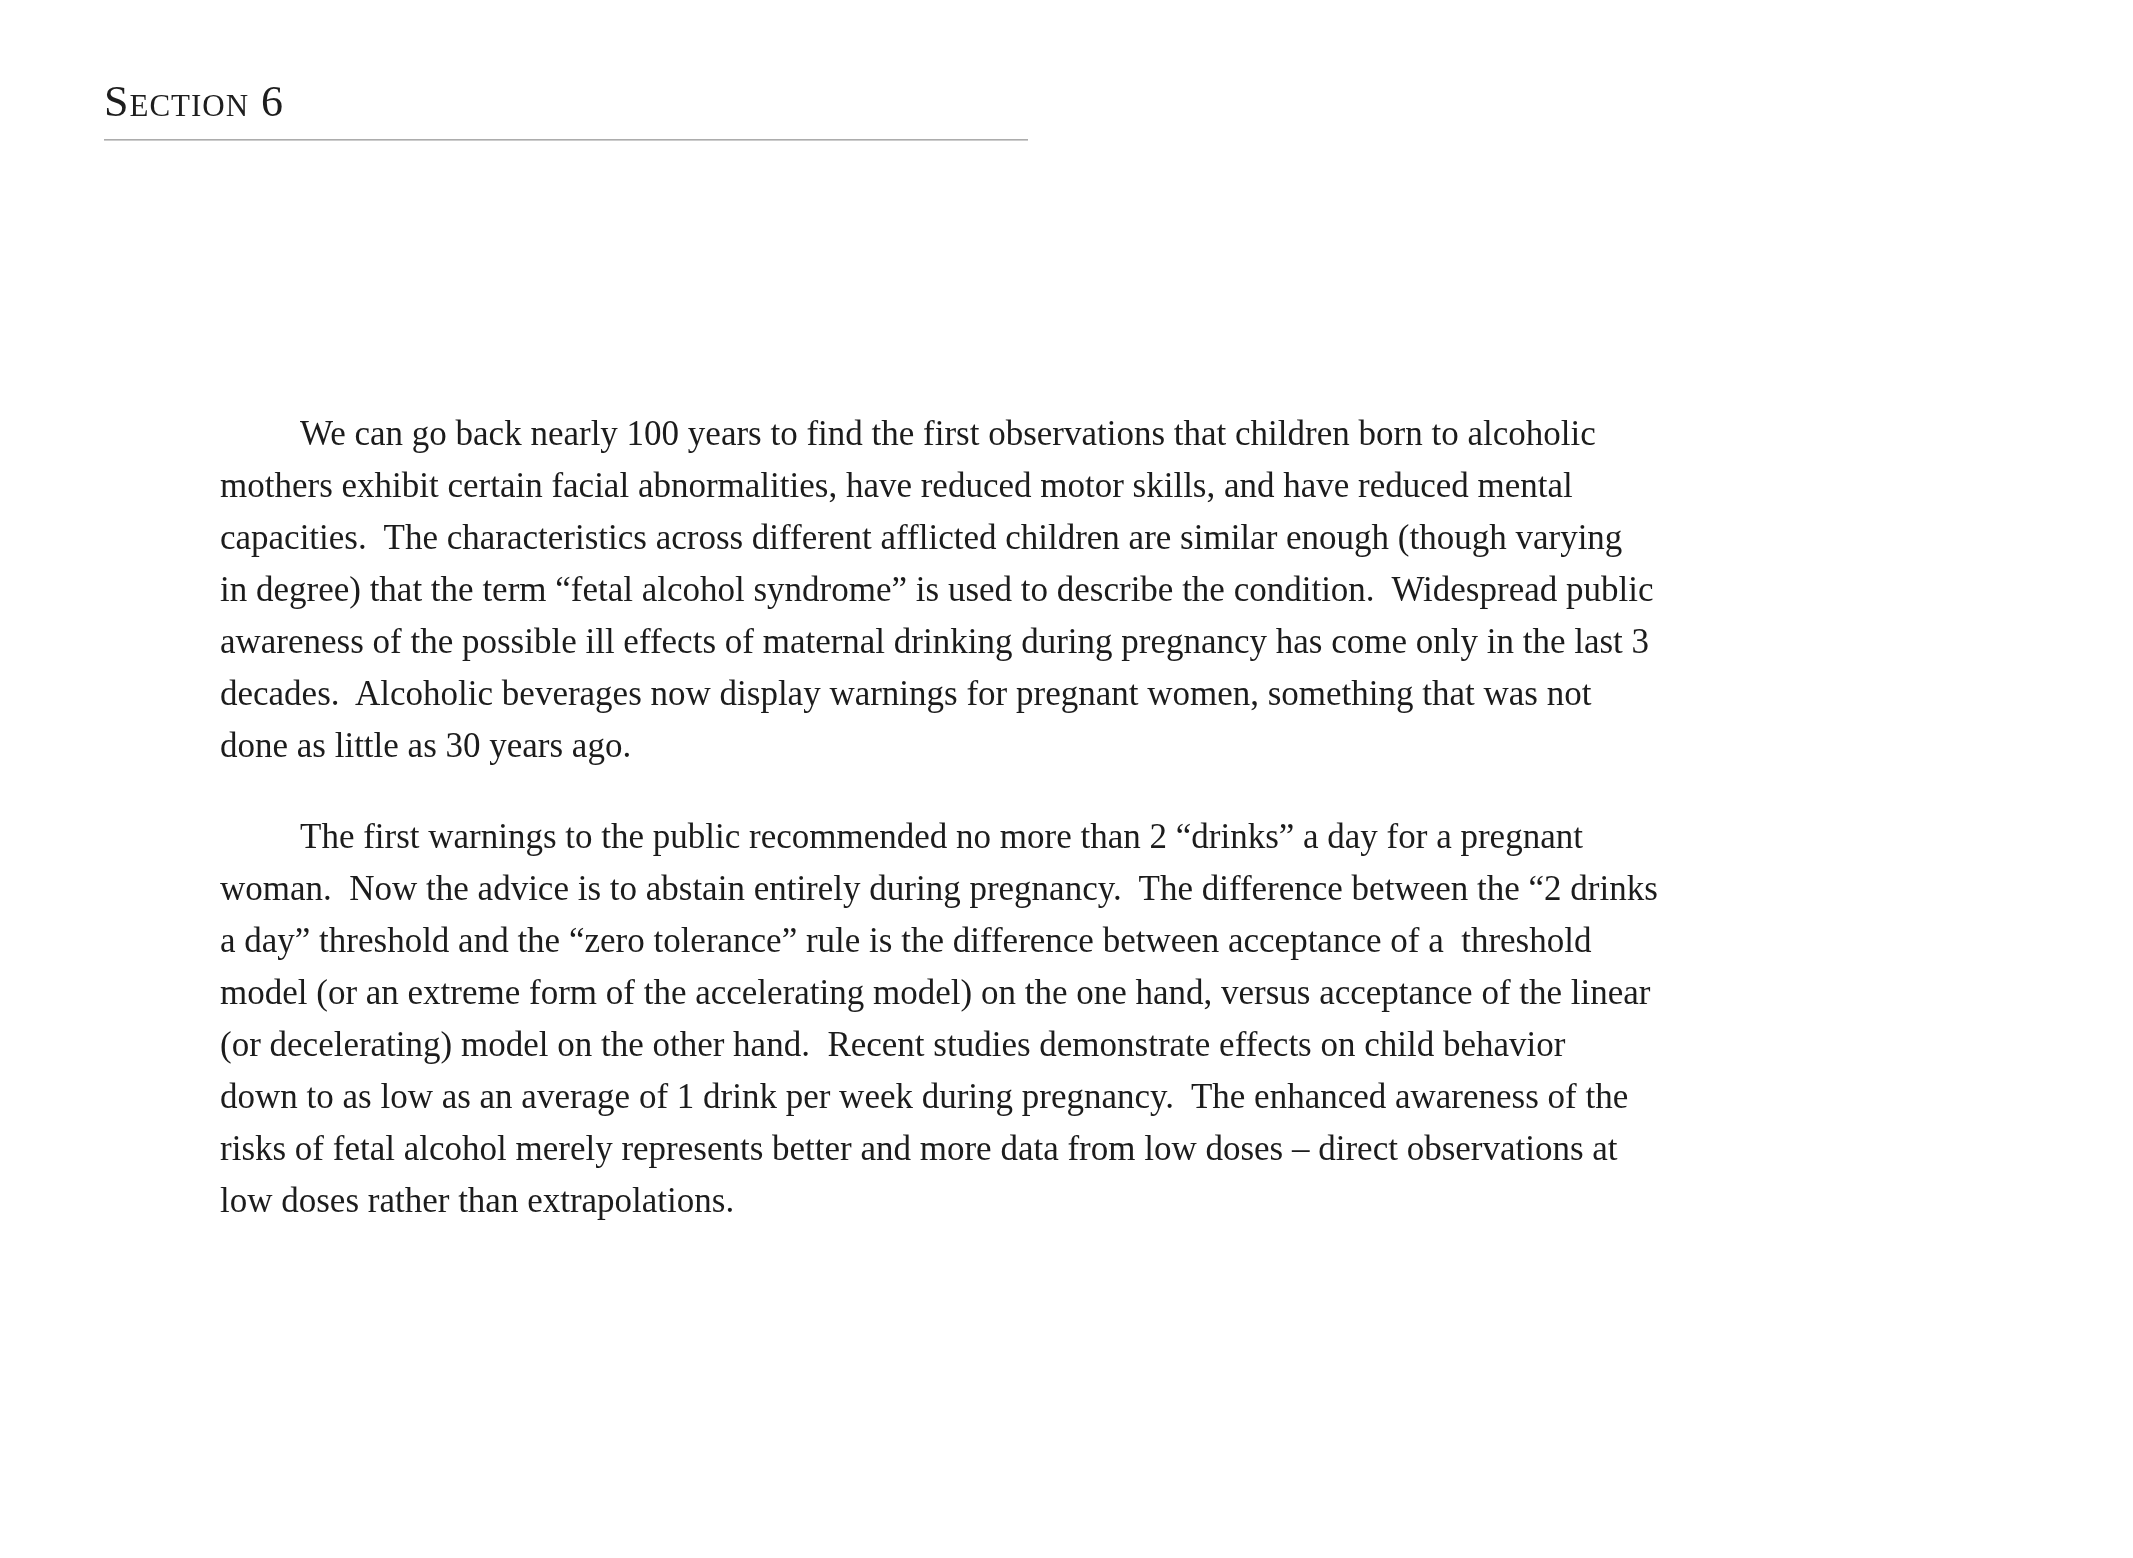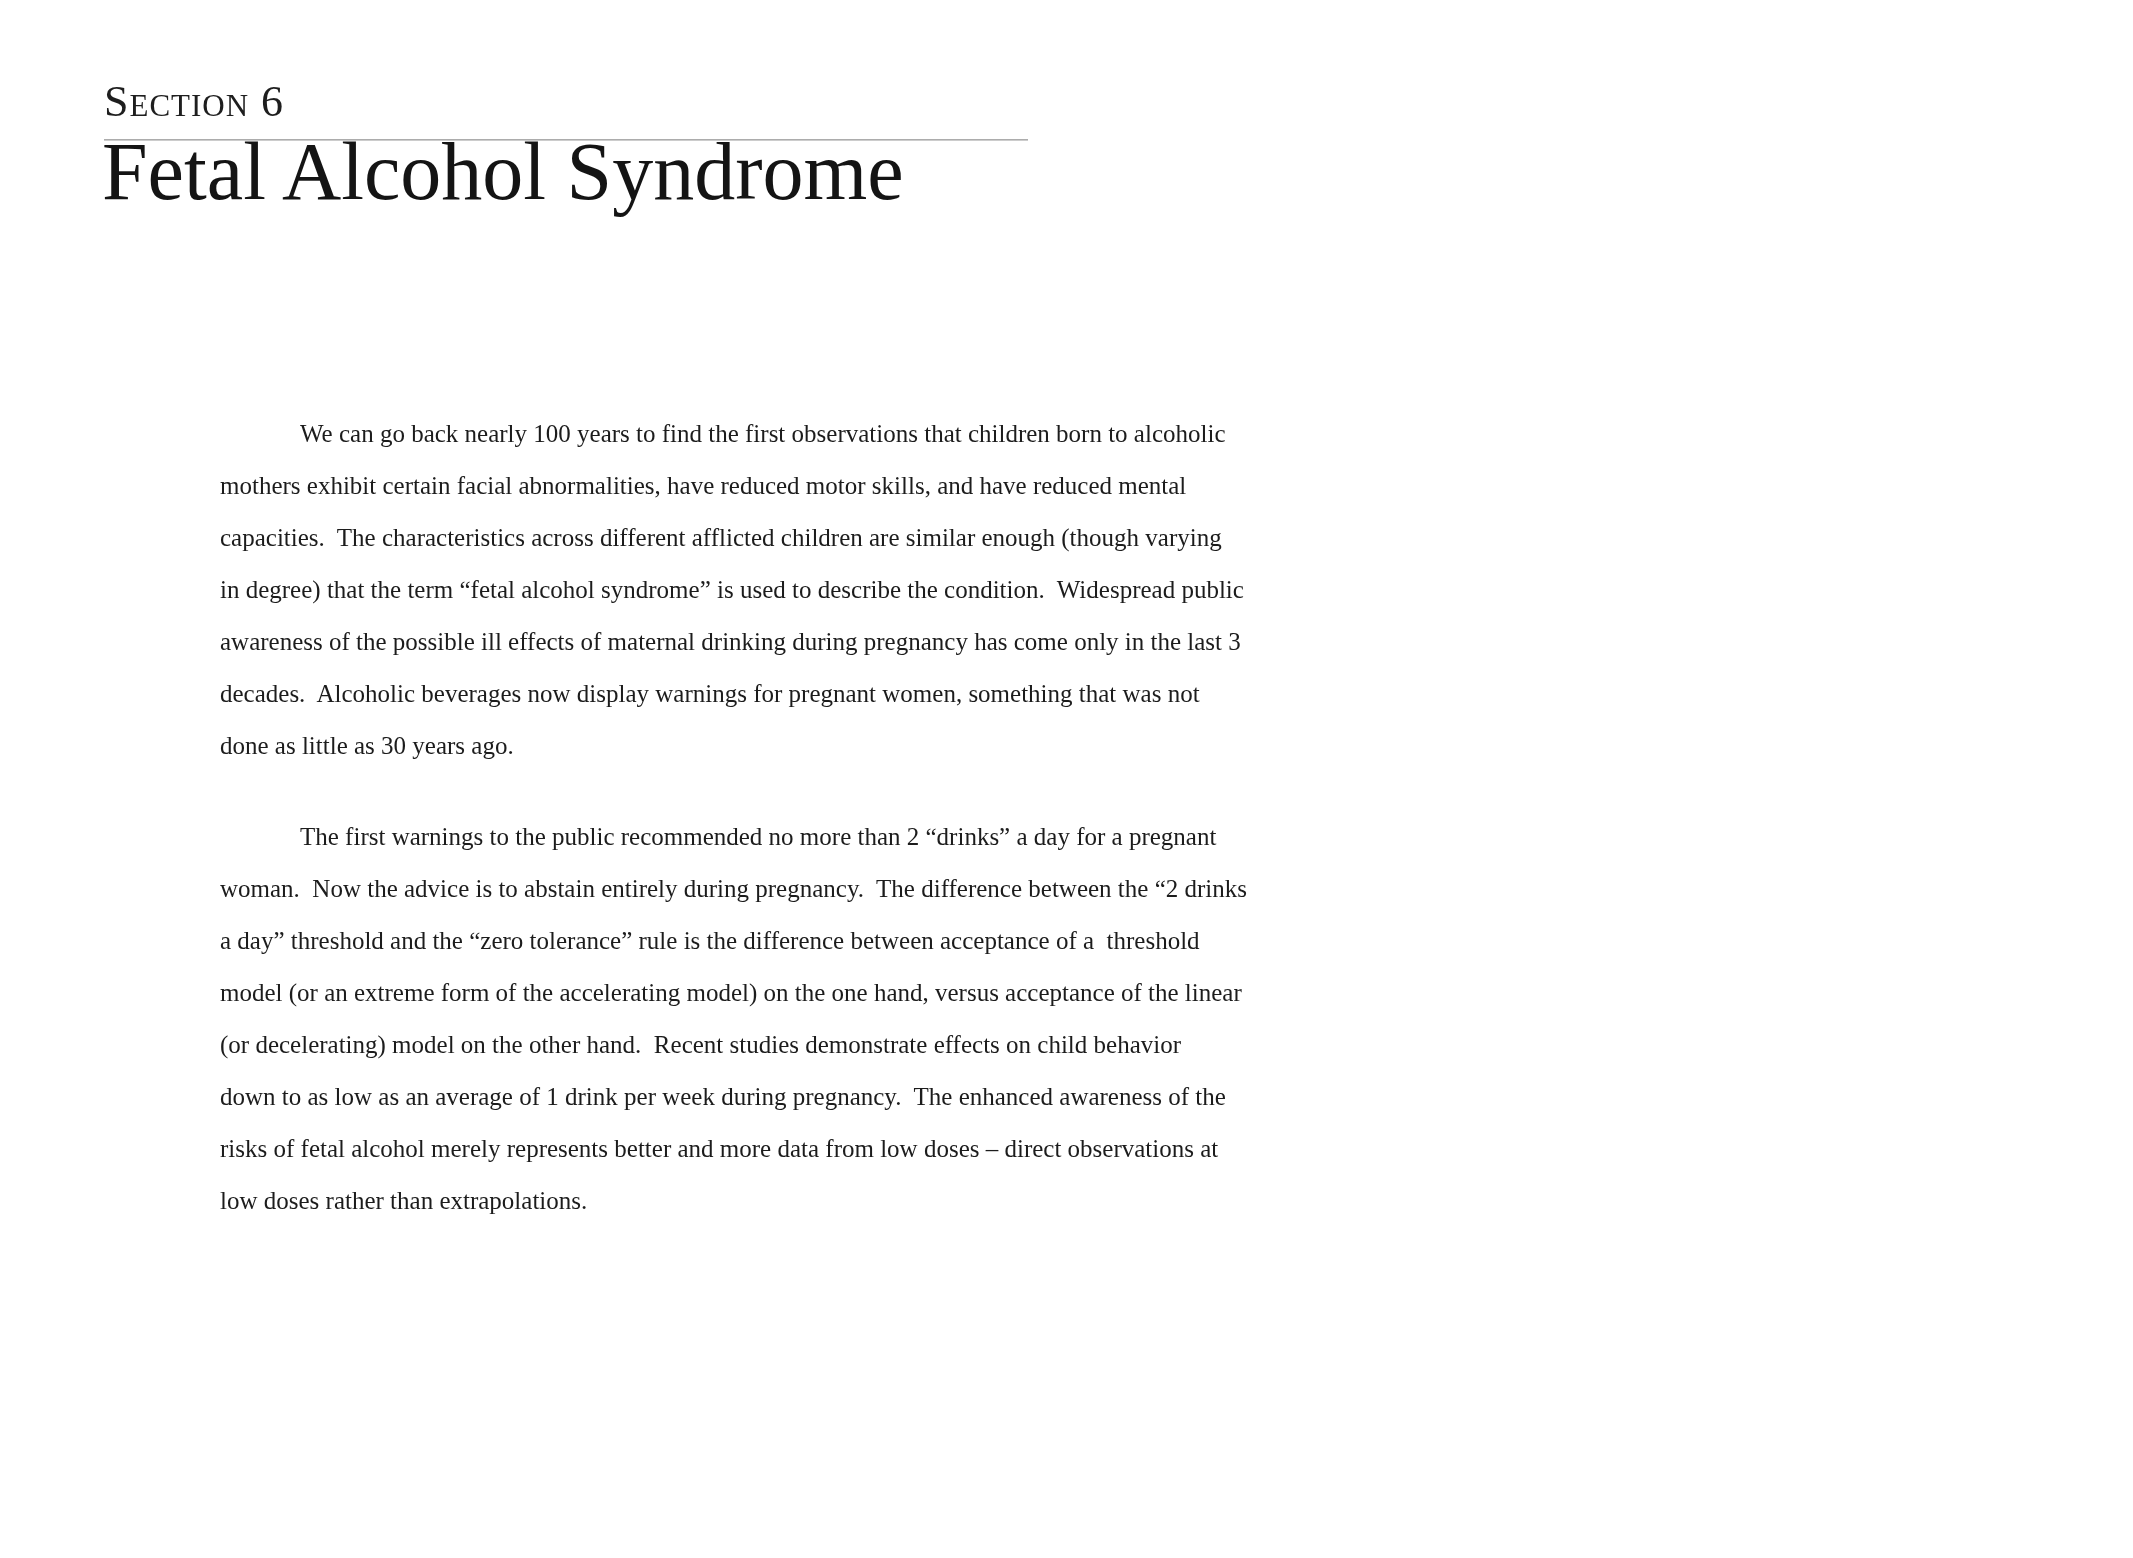--- a/index.html
+++ b/index.html
@@ -42,21 +42,21 @@
     line-height: 82px;
     color: #141414;
     white-space: pre;
   }
   .body-text {
     position: absolute;
     left: 220px;
     top: 408px;
     width: 1790px;
     color: #1c1c1c;
-    font-size: 25px;
+    font-size: 35px;
     line-height: 52px;
   }
   .para {
     margin: 0;
     white-space: pre; 
     text-indent: 80px; 
   }
   .para + .para {
     margin-top: 39px;
   }
@@ -72,21 +72,20 @@
 </style>
 </head>
 <body>
 
 <div class="page">
 
   <div class="section-label">Section 6</div>
 
   <div class="section-rule"></div>
 
-  <h1 class="page-title" style="margin:0; font-weight:normal;">Fetal Alcohol Syndrome</h1>
 
   <div class="body-text">
     <p class="para">We can go back nearly 100 years to find the first observations that children born to alcoholic
 mothers exhibit certain facial abnormalities, have reduced motor skills, and have reduced mental
 capacities.  The characteristics across different afflicted children are similar enough (though varying
 in degree) that the term “fetal alcohol syndrome” is used to describe the condition.  Widespread public
 awareness of the possible ill effects of maternal drinking during pregnancy has come only in the last 3
 decades.  Alcoholic beverages now display warnings for pregnant women, something that was not
 done as little as 30 years ago.</p>
     <p class="para">The first warnings to the public recommended no more than 2 “drinks” a day for a pregnant

